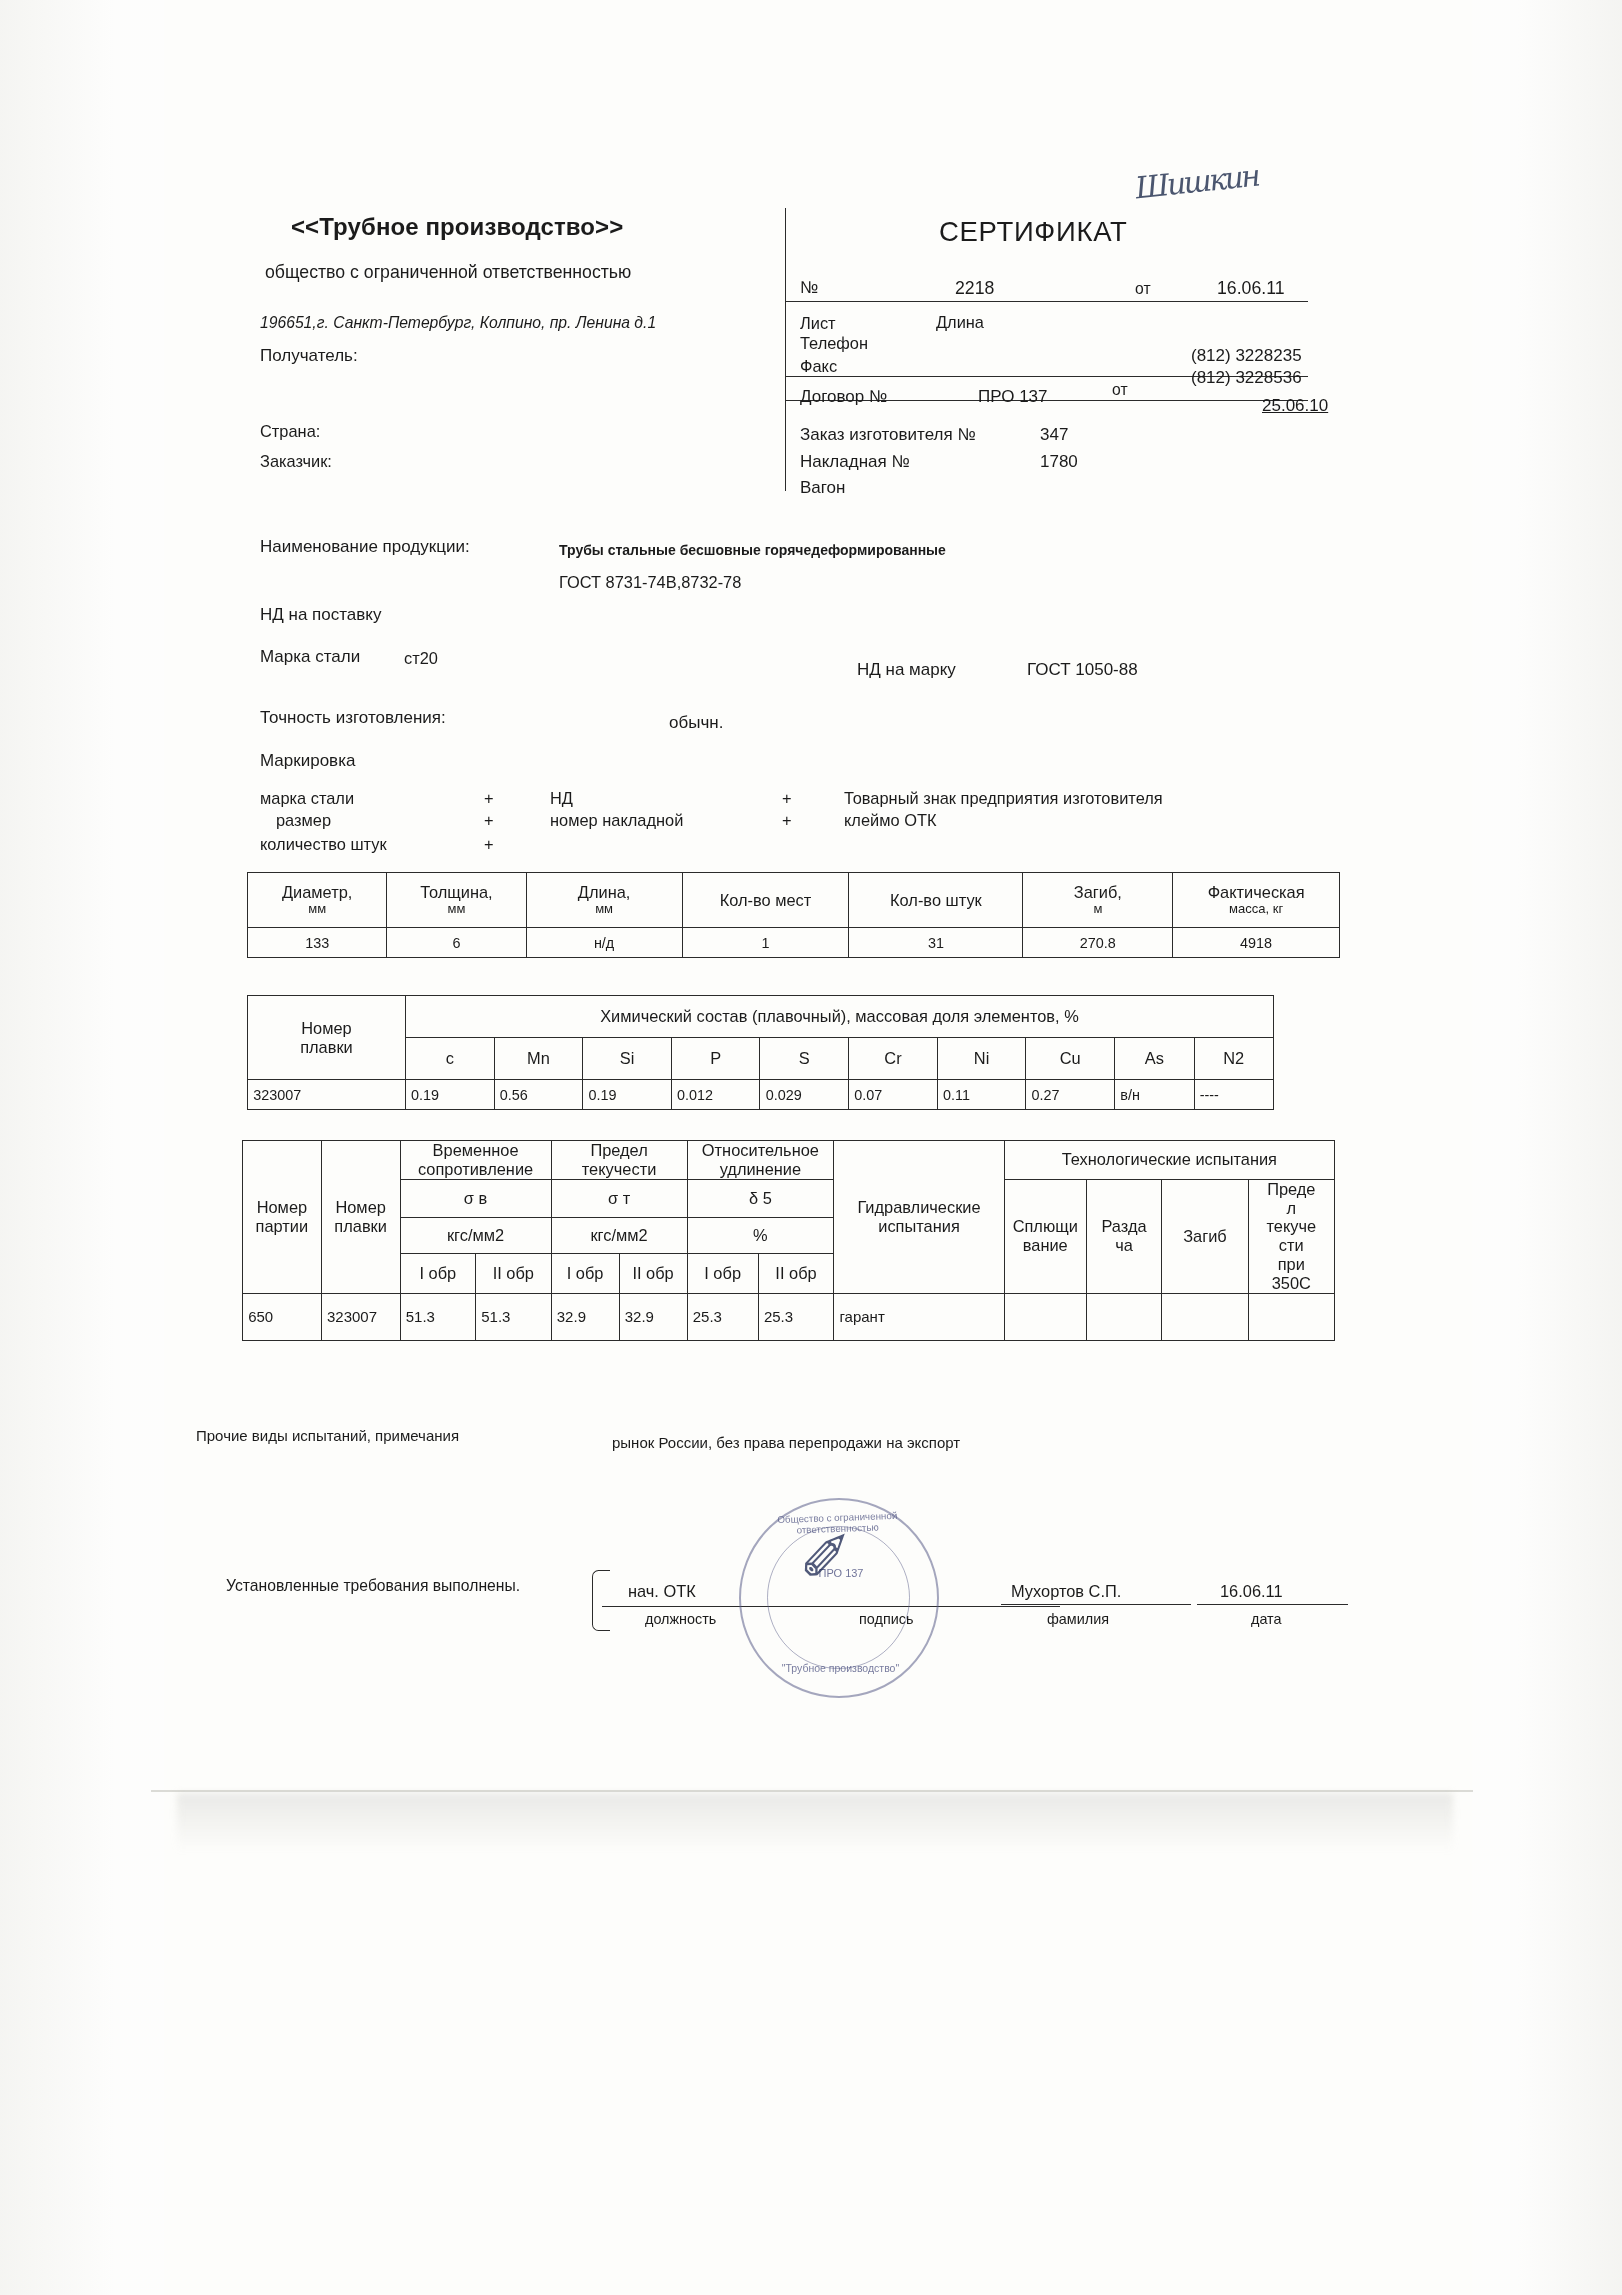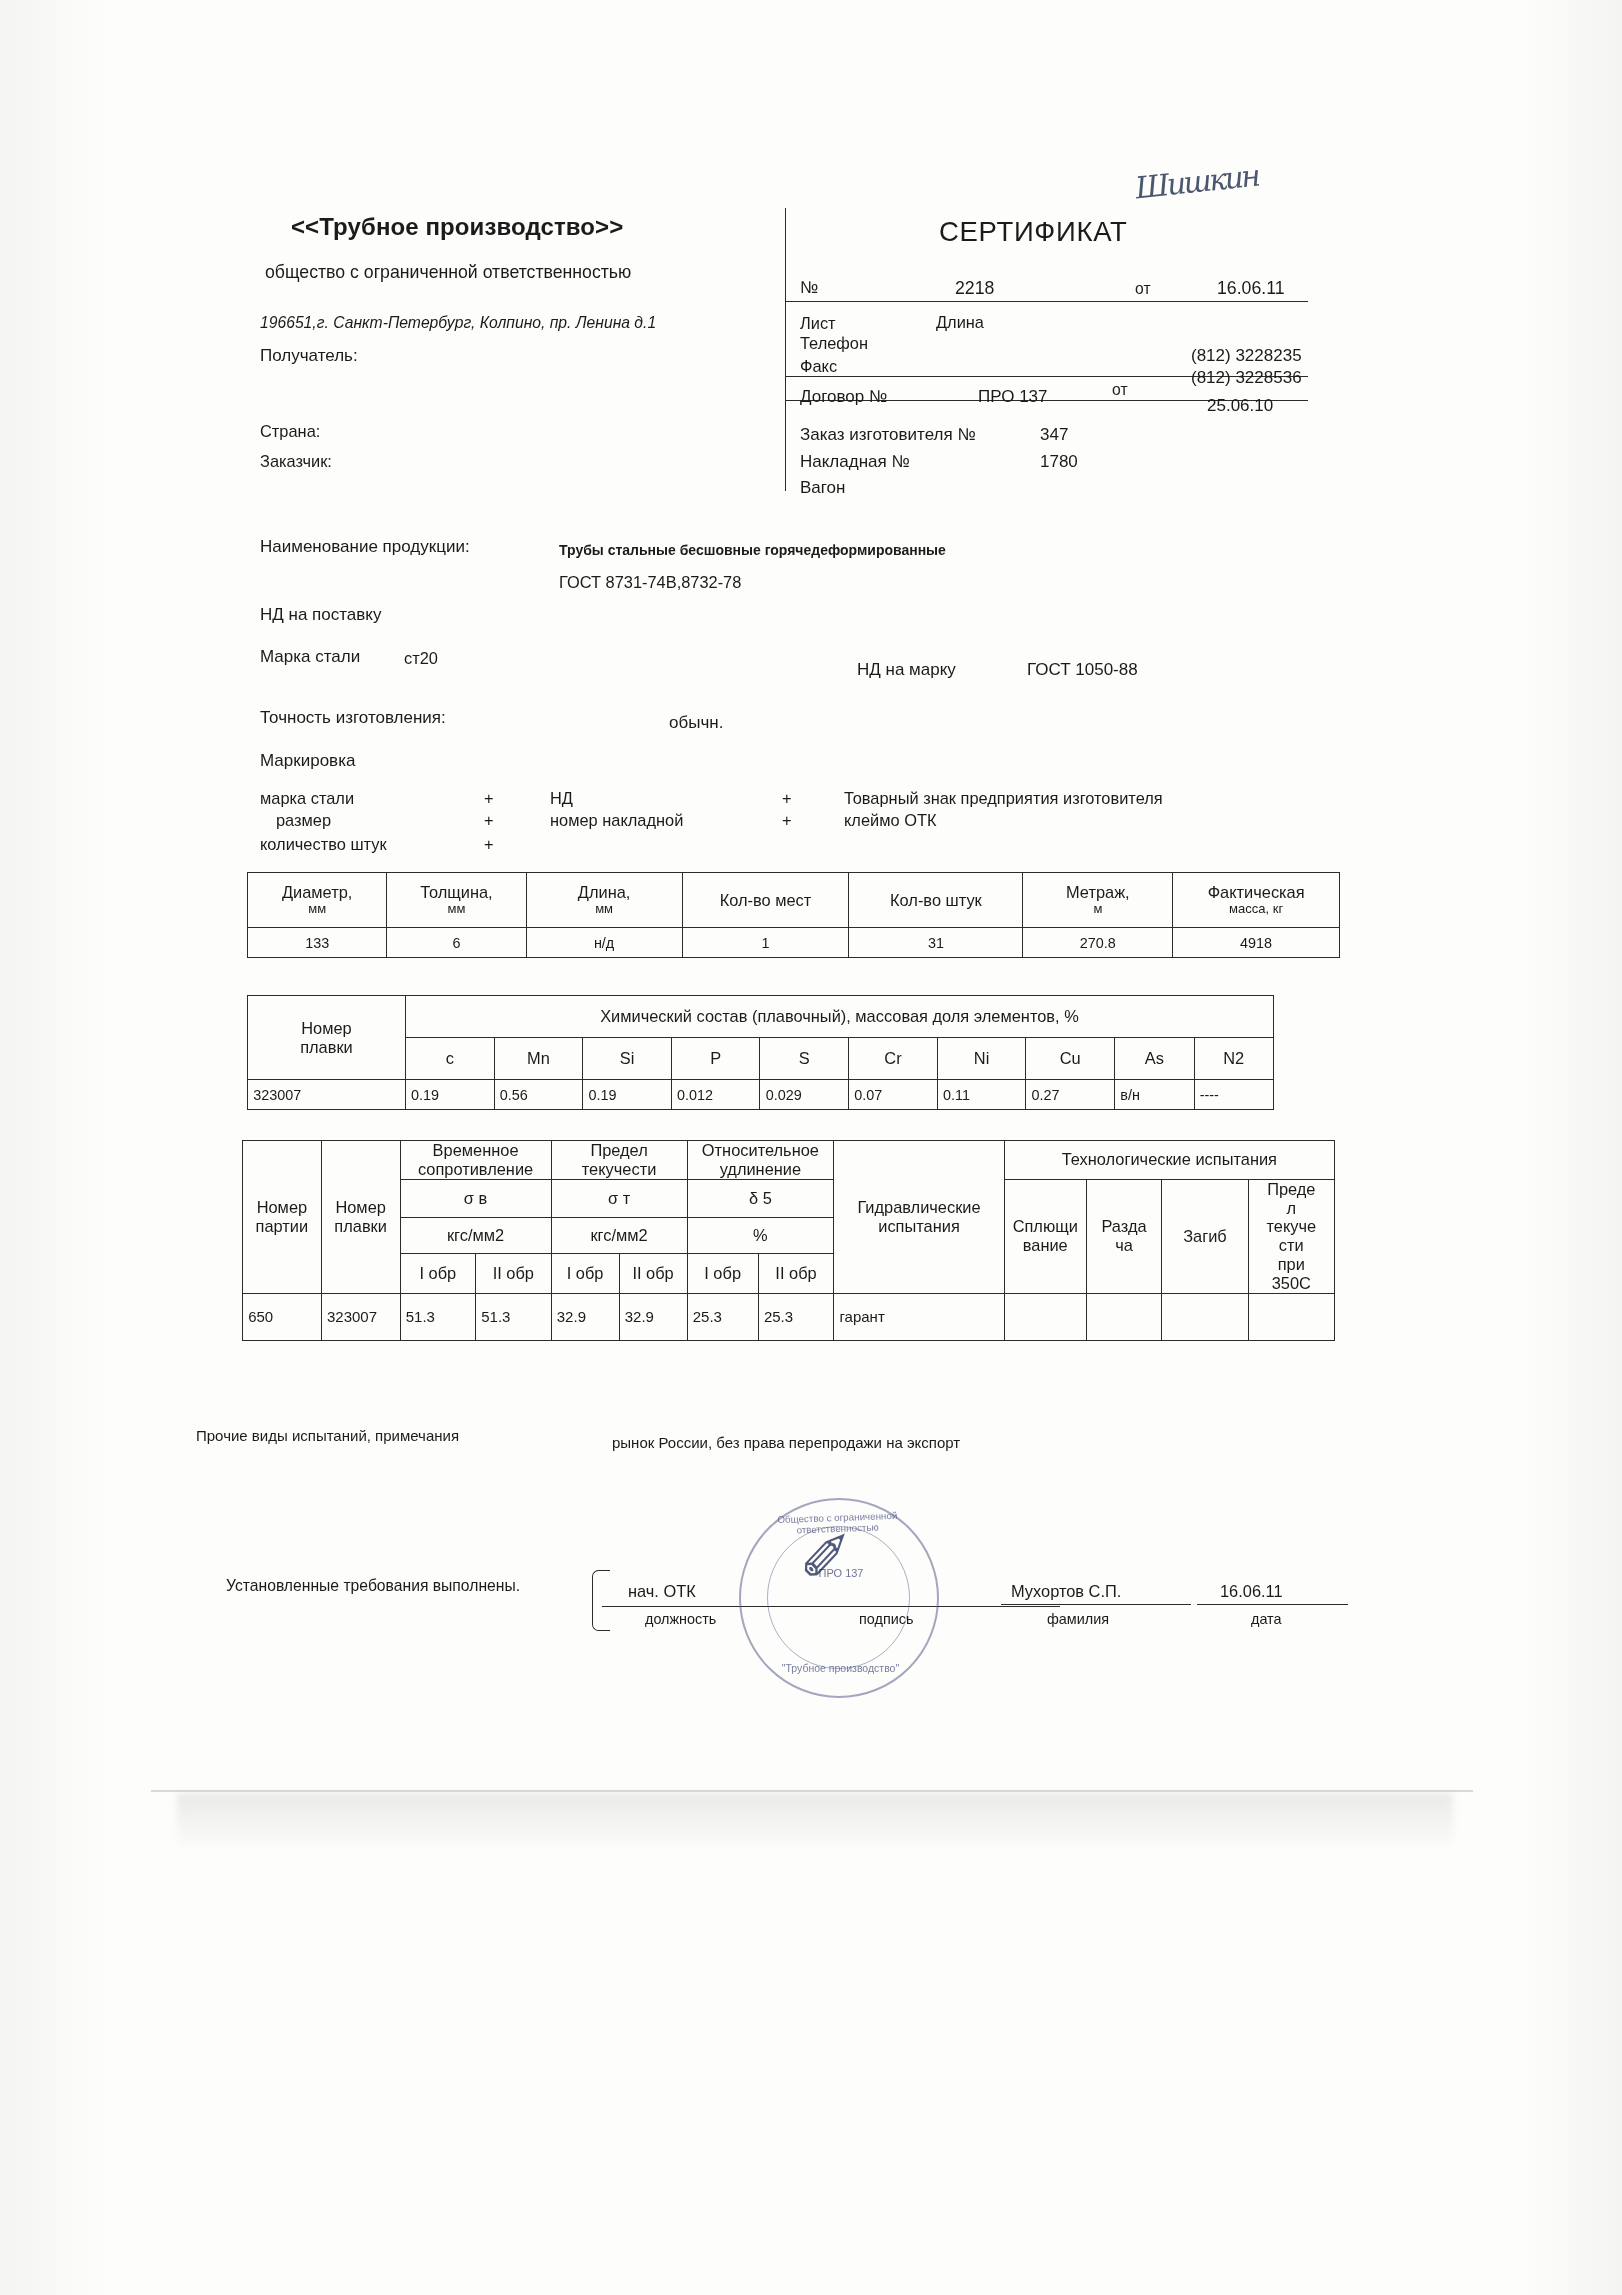--- a/index.html
+++ b/index.html
@@ -87,21 +87,21 @@
   .h-list-label { left: 800px; top: 314px; font-size: 16.4px; }
   .h-lists-label { left: 936px; top: 313px; font-size: 16.4px; }
   .h-phone-label { left: 800px; top: 334px; font-size: 16.4px; }
   .h-fax-label { left: 800px; top: 357px; font-size: 16.4px; }
   .h-phone-value { left: 1191px; top: 346px; font-size: 17px; }
   .h-fax-value { left: 1191px; top: 368px; font-size: 17px; }
 
   .h-contract-label { left: 800px; top: 387px; font-size: 17px; }
   .h-contract-value { left: 978px; top: 387px; font-size: 17px; }
   .h-contract-ot { left: 1112px; top: 381px; font-size: 15.7px; }
-  .h-contract-date { left: 1207px; top: 396px; font-size: 17px; }
+  .h-contract-date { left: 1262px; top: 396px; font-size: 17px; text-decoration: underline; }
 
   .h-order-label { left: 800px; top: 425px; font-size: 17px; }
   .h-order-value { left: 1040px; top: 425px; font-size: 17px; }
   .h-waybill-label { left: 800px; top: 452px; font-size: 17px; }
   .h-waybill-value { left: 1040px; top: 452px; font-size: 17px; }
   .h-wagon-label { left: 800px; top: 478px; font-size: 17px; }
 
   
   .prod-label { left: 260px; top: 537px; font-size: 17px; }
   .prod-value { left: 559px; top: 542px; font-size: 14px; font-weight: bold; }
@@ -331,21 +331,21 @@
         <div>Длина,</div>
         <div style="font-size:13px">мм</div>
       </th>
       <th style="width:157px">
         <div>Кол-во мест</div>
       </th>
       <th style="width:164px">
         <div>Кол-во штук</div>
       </th>
       <th style="width:141px">
-        <div>Метраж,</div>
+        <div>Загиб,</div>
         <div style="font-size:13px">м</div>
       </th>
       <th style="width:157px">
         <div>Фактическая</div>
         <div style="font-size:13px">масса, кг</div>
       </th>
     </tr>
     <tr>
       <td>133</td>
       <td>6</td>

